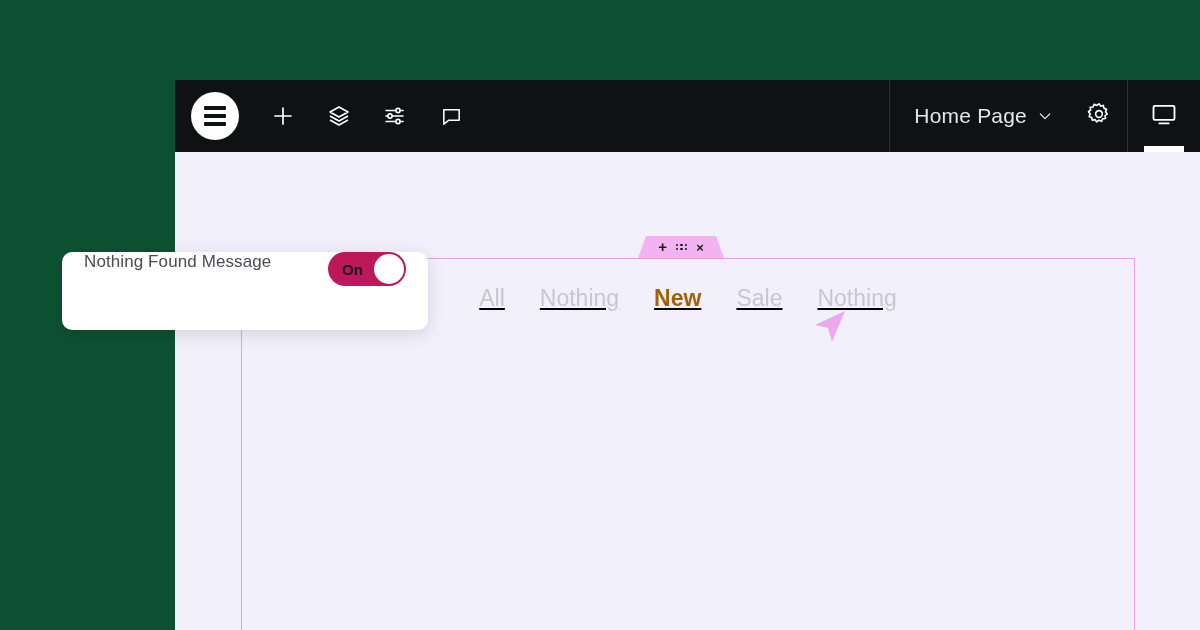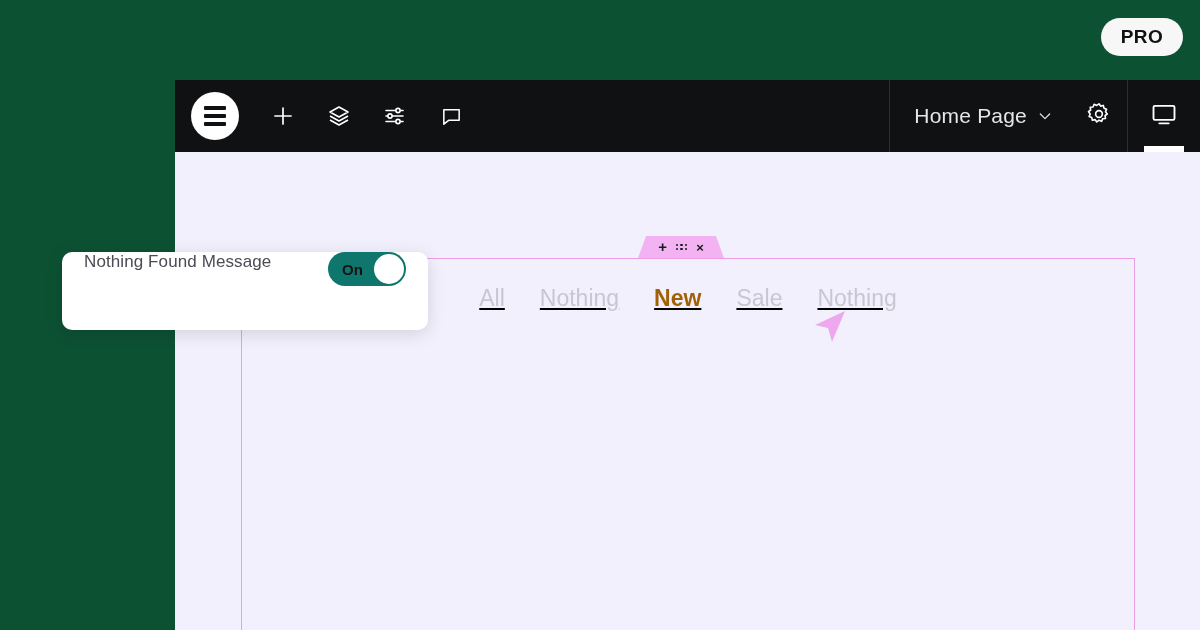--- a/index.html
+++ b/index.html
@@ -212,21 +212,21 @@
   }
   .setting-label {
     flex: 1 1 auto;
     color: #4b4b55;
     font-size: 17px;
     letter-spacing: 0.1px;
   }
   .toggle {
     position: relative;
     width: 78px; height: 34px;
-    background: #0f766e;
+    background: #be185d;
     border-radius: 17px;
     display: flex; align-items: center;
     cursor: pointer;
     flex: 0 0 auto;
   }
   .toggle-text {
     position: absolute;
     left: 14px;
     color: #141414;
     font-size: 15px;
@@ -238,23 +238,20 @@
     width: 30px; height: 30px;
     background: #ffffff;
     border-radius: 50%;
   }
 </style>
 </head>
 <body>
 
 <div id="stage">
 
-  <div class="pro-badge">
-    <span>PRO</span>
-  </div>
 
   <div class="editor">
 
     <div class="topbar">
 
       <div class="tb-left">
 
         <div class="menu-btn">
           <i></i>
           <i></i>

